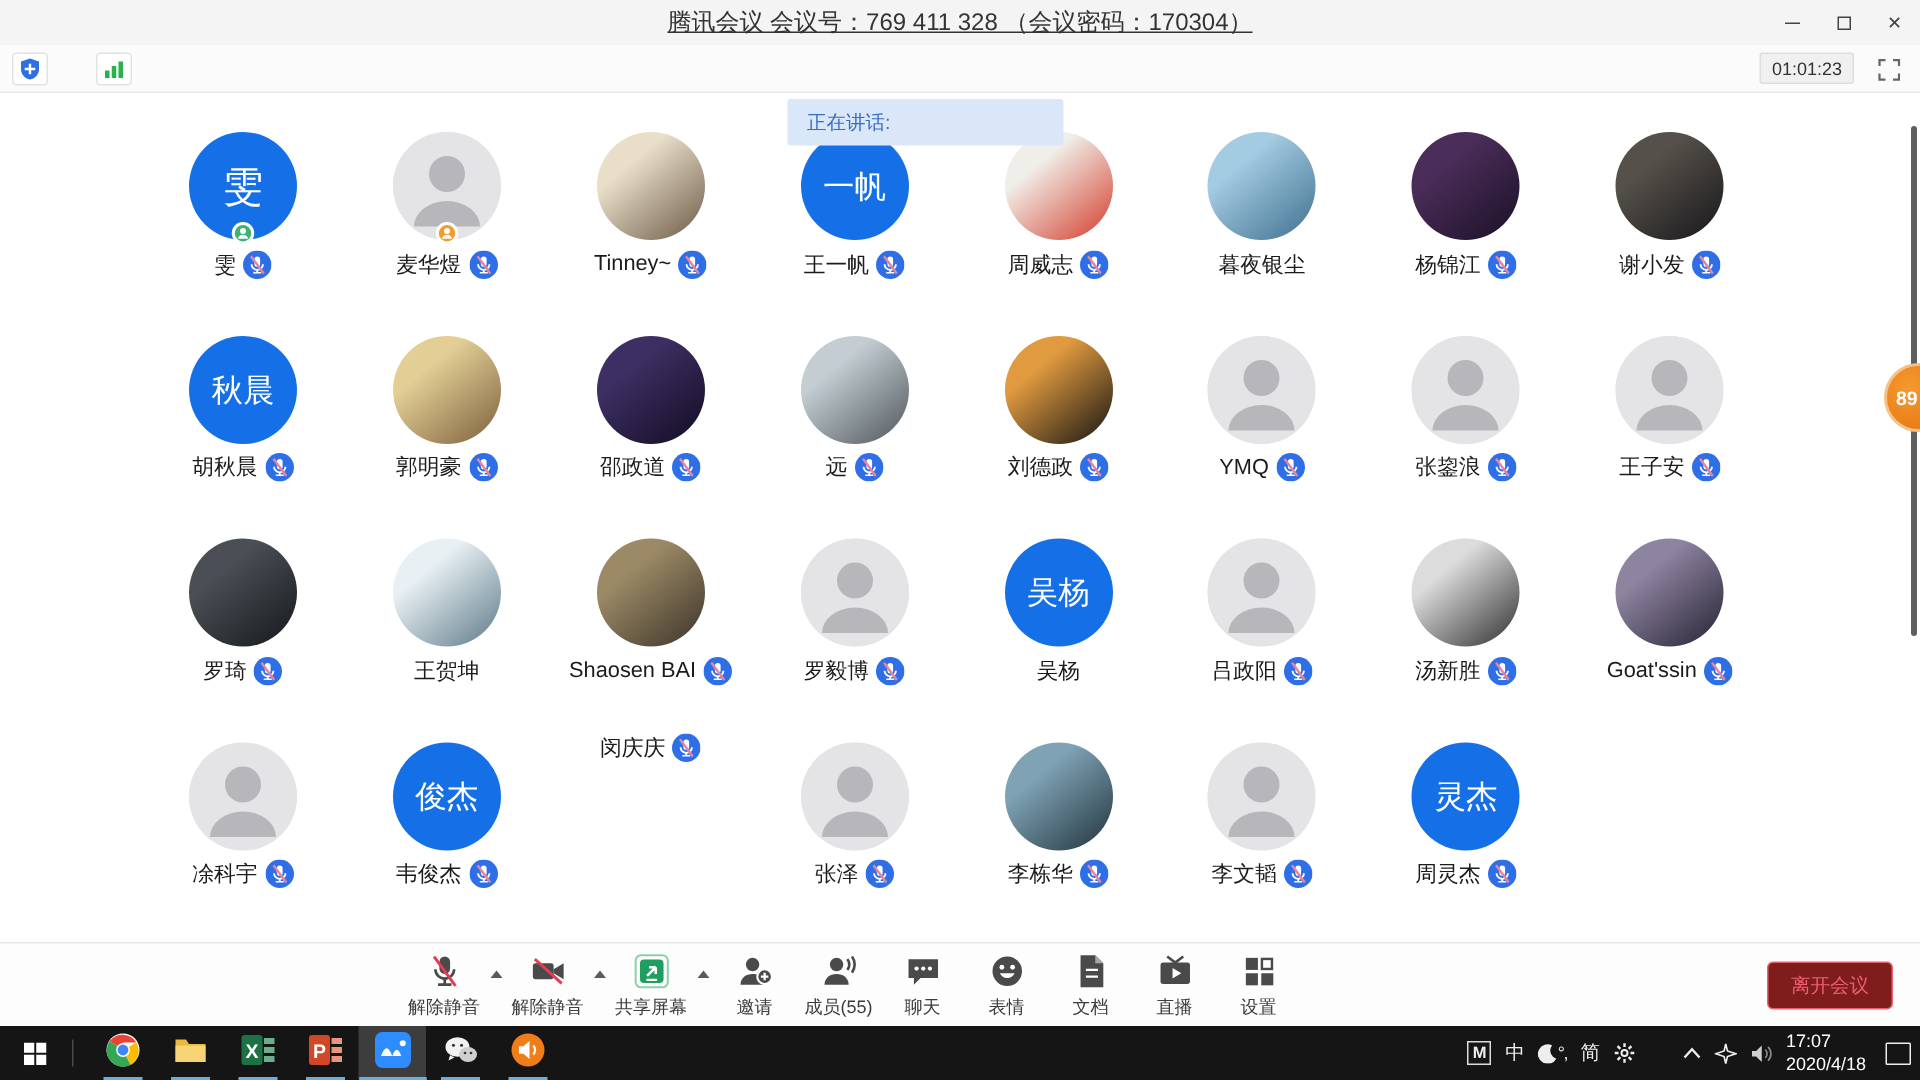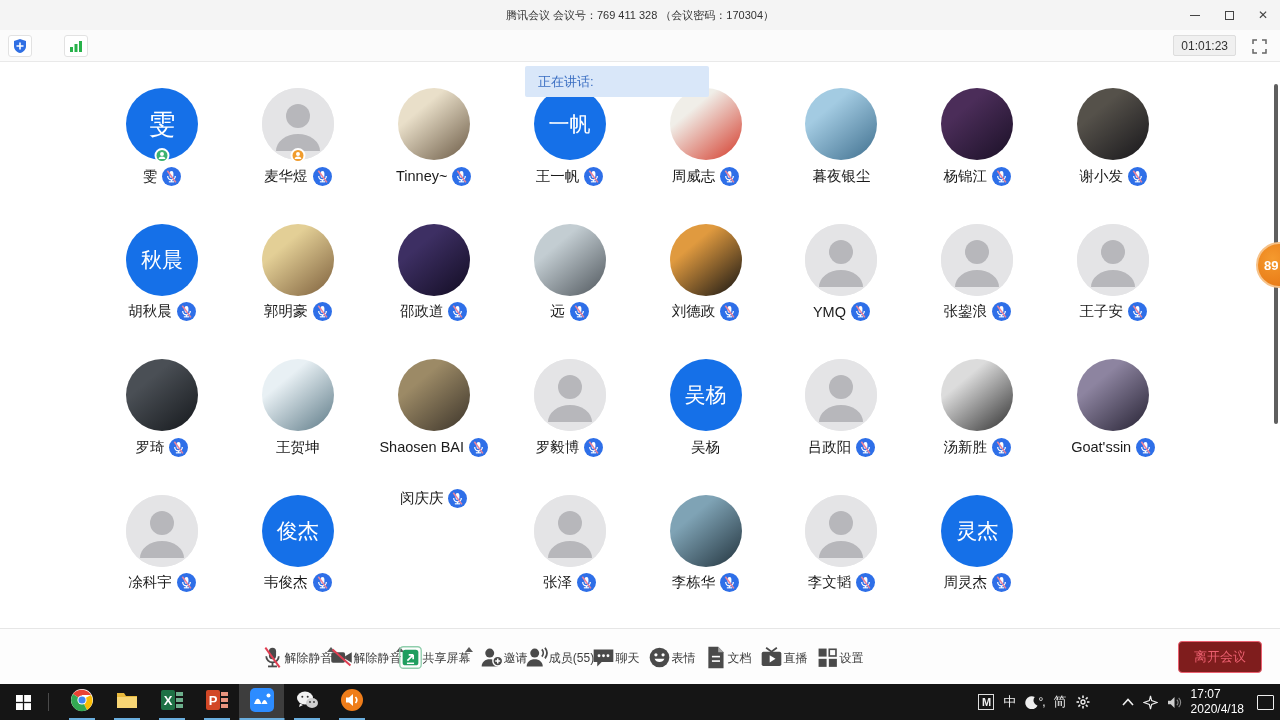--- a/index.html
+++ b/index.html
@@ -1,20 +1,20 @@
 <!DOCTYPE html>
 <html><head>
 <meta charset="utf-8">
 <style>
   * { margin:0; padding:0; box-sizing:border-box; }
   html,body { width:1280px; height:720px; overflow:hidden; font-family:"Liberation Sans", sans-serif; background:#fff; position:relative; }
 
   
   .titlebar { position:absolute; left:0; top:0; width:1280px; height:30px; background:#f4f4f4; display:flex; align-items:center; justify-content:center; }
-  .titlebar .title { font-size:11px; color:#333; }
+  .titlebar .title { font-size:16px; color:#333;text-decoration:underline; }
   .winctrls { position:absolute; right:0; top:0; height:30px; display:flex; }
   .winbtn { width:34px; height:30px; display:flex; align-items:center; justify-content:center; color:#444; font-size:12px; cursor:default; }
   .winbtn .bar { width:10px; height:1px; background:#444; }
   .winbtn .box { width:9px; height:9px; border:1px solid #444; }
 
   
   .meetbar { position:absolute; left:0; top:30px; width:1280px; height:32px; background:#fbfbfb; border-bottom:1px solid #e9e9e9; display:flex; align-items:center;gap:24px; }
   .chip { height:22px; min-width:24px; border:1px solid #e2e2e2; background:#fff; border-radius:3px; display:flex; align-items:center; justify-content:center; margin-left:8px; padding:0 3px; }
   .timerchip { position:absolute; right:44px; top:5px; height:21px; background:#f0f0f0; border:1px solid #ddd; border-radius:2px; font-size:12px; color:#333; display:flex; align-items:center; padding:0 7px; }
   .fsbtn { position:absolute; right:10px; top:5px; width:22px; height:22px; display:flex; align-items:center; justify-content:center; }
@@ -36,21 +36,21 @@
   .micIc { width:19px; height:19px; display:flex; }
 
   .vscroll { position:absolute; right:2px; top:84px; width:4px; height:340px; background:#5f5f5f; border-radius:2px; z-index:6; }
 
   
   .floatBadge { position:absolute; left:1256px; top:242px; width:46px; height:46px; border-radius:50%; background:radial-gradient(circle at 35% 35%, #f59a2e, #e4700e); border:2px solid #f6c289; color:#fff; font-size:13px; font-weight:bold; display:flex; align-items:center; padding-left:6px; z-index:7; }
 
   
   .bottombar { position:absolute; left:0; top:628px; width:1280px; height:56px; background:#fdfdfd; border-top:1px solid #e6e6e6; z-index:8; }
   .tbItems { position:absolute; left:268px; top:0; height:56px; display:flex; align-items:center; }
-  .tbItem { width:56px; height:52px; display:flex; flex-direction:row; align-items:center; justify-content:center; cursor:default; }
+  .tbItem { width:56px; height:52px; display:flex; flex-direction:column; align-items:center; justify-content:center; cursor:default; }
   .tbIcon { height:27px; display:flex; align-items:center; justify-content:center; }
   .tbLabel { font-size:12px; color:#3c3c3c; margin-top:2px; white-space:nowrap; }
   .tbCaret { width:13px; height:52px; display:flex; align-items:center; justify-content:center; }
   .tbCaret i { display:block; width:0; height:0; border-left:4px solid transparent; border-right:4px solid transparent; border-bottom:5px solid #5a5a5a; margin-bottom:16px; }
   .leaveBtn { position:absolute; right:18px; top:12px; height:32px; padding:0 15px; background:#7f1d1d; border:1px solid #ec6070; border-radius:4px; color:#ec6070; font-size:13px; display:flex; align-items:center; cursor:default; }
 
   
   .taskbar { position:absolute; left:0; top:684px; width:1280px; height:36px; background:#151515; display:flex; align-items:center; z-index:9; }
   .startBtn { width:46px; height:36px; display:flex; align-items:center; justify-content:center; }
   .tbDivider { width:1px; height:18px; background:#4a4a4a; margin:0 10px 0 2px; }

